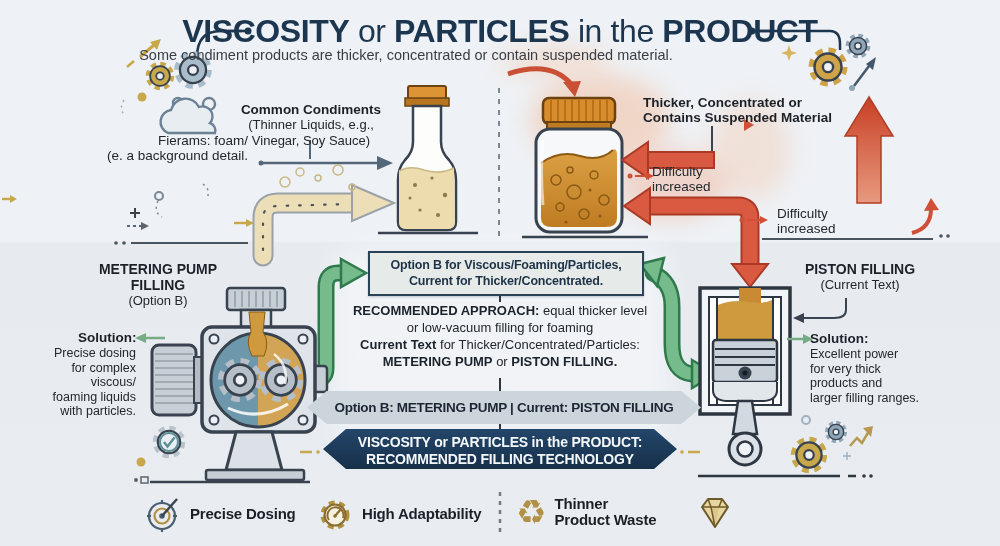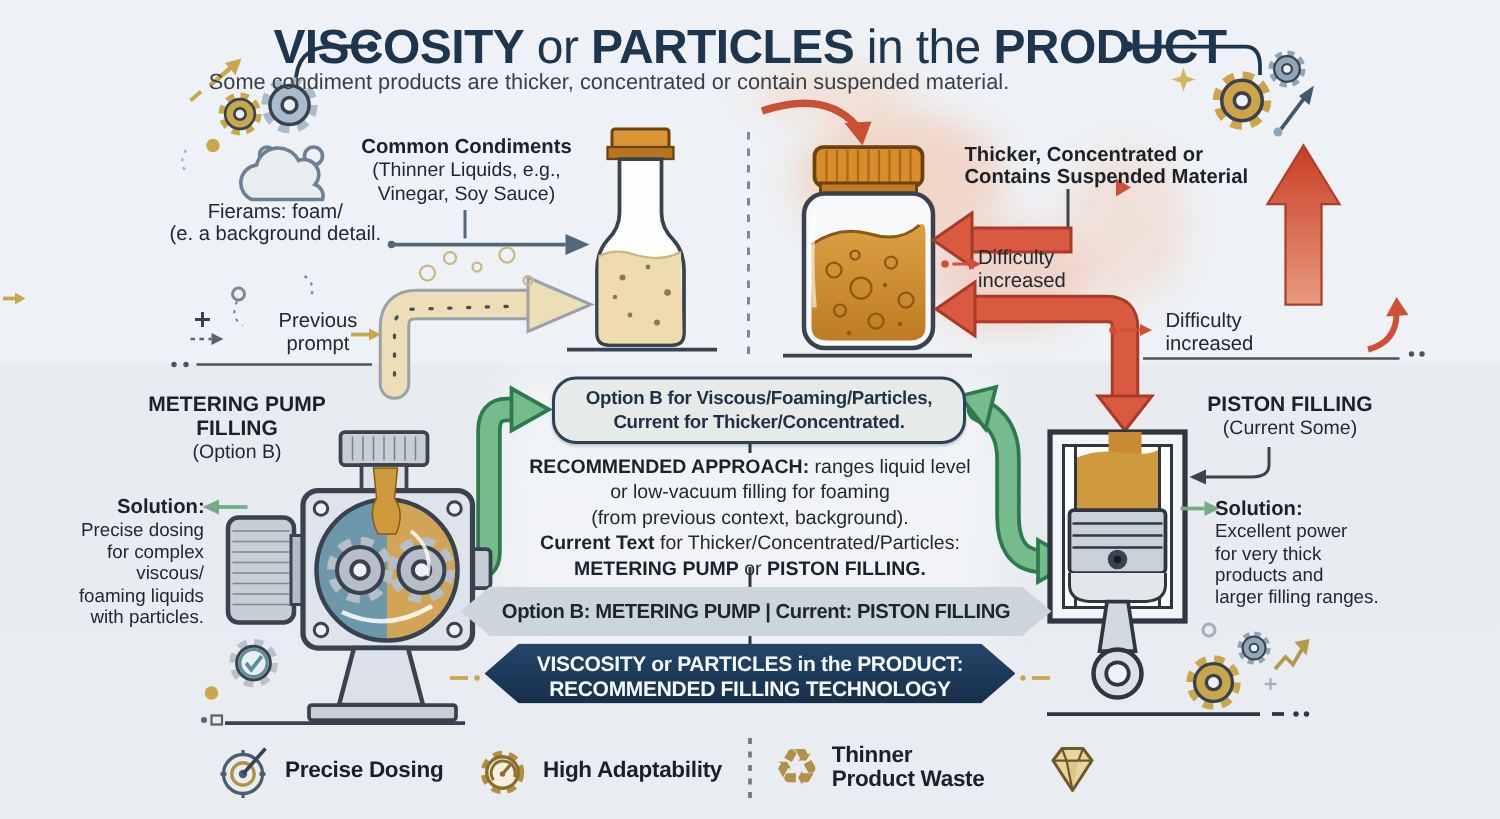--- a/index.html
+++ b/index.html
@@ -12,21 +12,21 @@
   .ctr{text-align:center;}
   .rt{text-align:right;}
   .b{font-weight:bold;}
   #title{left:0;top:13px;width:1000px;font-size:32px;letter-spacing:-0.4px;color:#1c3650;}
   #subtitle{left:0;top:47px;width:812px;font-size:14.5px;color:#393f46;}
   .small{font-size:13px;line-height:15.5px;}
   .small2{font-size:12.5px;line-height:14.5px;}
   .h13{font-size:13.5px;line-height:15px;}
   #optionBox{
     left:368px;top:251px;width:272px;height:41px;background:#e6ebe9;
-    border:2.5px solid #2b4156;border-radius:16px;display:flex;flex-direction:column;
+    border:2.5px solid #2b4156;border-radius:0;display:flex;flex-direction:column;
     justify-content:center;text-align:center;font-weight:bold;font-size:12.5px;
     line-height:15.5px;color:#1e3247;letter-spacing:-0.2px;box-shadow:0 1px 2px rgba(30,50,70,.25);
   }
   #grayBanner{
     left:307px;top:391px;width:394px;height:33px;background:#ccd5db;
     clip-path:polygon(0 50%,5% 0,95% 0,100% 50%,95% 100%,5% 100%);
     text-align:center;line-height:33px;font-weight:bold;font-size:13.5px;
     letter-spacing:-0.3px;color:#1c2633;
   }
   #ribbon{
@@ -352,31 +352,27 @@
     <line x1="847" y1="452" x2="847" y2="460" stroke="#9db1c2" stroke-width="1.5"></line>
     <circle cx="806" cy="420" r="4" stroke="#9db1c2" stroke-width="2" fill="none"></circle>
   </g>
 </svg>
 
 <div id="title" class="abs ctr">
   <span class="b">VISCOSITY</span><span> or </span><span class="b">PARTICLES</span><span> in the </span><span class="b">PRODUCT</span>
 </div>
 <div id="subtitle" class="abs ctr">Some condiment products are thicker, concentrated or contain suspended material.</div>
 
-<div class="abs ctr h13" style="left:101px;top:133px;width:165px;">
+<div class="abs ctr h13" style="left:83px;top:133px;width:165px;text-align:right;">
   <div>Fierams: foam/</div>
   <div>(e. a background detail.</div>
 </div>
 
-<div class="abs ctr h13" style="left:173px;top:206px;width:78px;">
-  <div>Previous</div>
-  <div>prompt</div>
-</div>
-
-<div class="abs ctr" style="left:235px;top:90px;width:152px;">
+
+<div class="abs ctr" style="left:235px;top:102px;width:152px;">
   <div class="b h13" style="color:#1c2127;">Common Condiments</div>
   <div class="small">(Thinner Liquids, e.g.,</div>
   <div class="small">Vinegar, Soy Sauce)</div>
 </div>
 
 <div class="abs b h13" style="left:643px;top:95px;width:200px;color:#1c2127;">
   <div>Thicker, Concentrated or</div>
   <div>Contains Suspended Material</div>
 </div>
 
@@ -400,40 +396,39 @@
 <div class="abs rt small2" style="left:28px;top:346px;width:108px;">
   <div>Precise dosing</div>
   <div>for complex</div>
   <div>viscous/</div>
   <div>foaming liquids</div>
   <div>with particles.</div>
 </div>
 
 <div class="abs ctr" style="left:780px;top:261px;width:160px;">
   <div class="b" style="font-size:14px;line-height:16px;color:#1c2127;text-align:center;">PISTON FILLING</div>
-  <div class="small">(Current Some)</div>
+  <div class="small">(Current Text)</div>
 </div>
 
 <div class="abs b h13" style="left:810px;top:331px;color:#1c2127;">Solution:</div>
 <div class="abs small2" style="left:810px;top:347px;width:135px;">
   <div>Excellent power</div>
   <div>for very thick</div>
   <div>products and</div>
   <div>larger filling ranges.</div>
 </div>
 
 <div id="optionBox" class="abs">
   <div>Option B for Viscous/Foaming/Particles,</div>
   <div>Current for Thicker/Concentrated.</div>
 </div>
 
 <div class="abs ctr" style="left:300px;top:302px;width:400px;font-size:13px;line-height:17px;">
-  <div><span class="b" style="color:#1b222b;">RECOMMENDED APPROACH:</span><span> ranges liquid level</span></div>
+  <div><span class="b" style="color:#1b222b;">RECOMMENDED APPROACH:</span><span> equal thicker level</span></div>
   <div>or low-vacuum filling for foaming</div>
-  <div>(from previous context, background).</div>
   <div><span class="b" style="color:#1b222b;">Current Text</span><span> for Thicker/Concentrated/Particles:</span></div>
   <div><span class="b" style="color:#1b222b;">METERING PUMP</span><span> or </span><span class="b" style="color:#1b222b;">PISTON FILLING.</span></div>
 </div>
 
 <div id="grayBanner" class="abs">Option B: METERING PUMP | Current: PISTON FILLING</div>
 
 <div id="ribbon" class="abs">
   <div>VISCOSITY or PARTICLES in the PRODUCT:</div>
   <div>RECOMMENDED FILLING TECHNOLOGY</div>
 </div>

